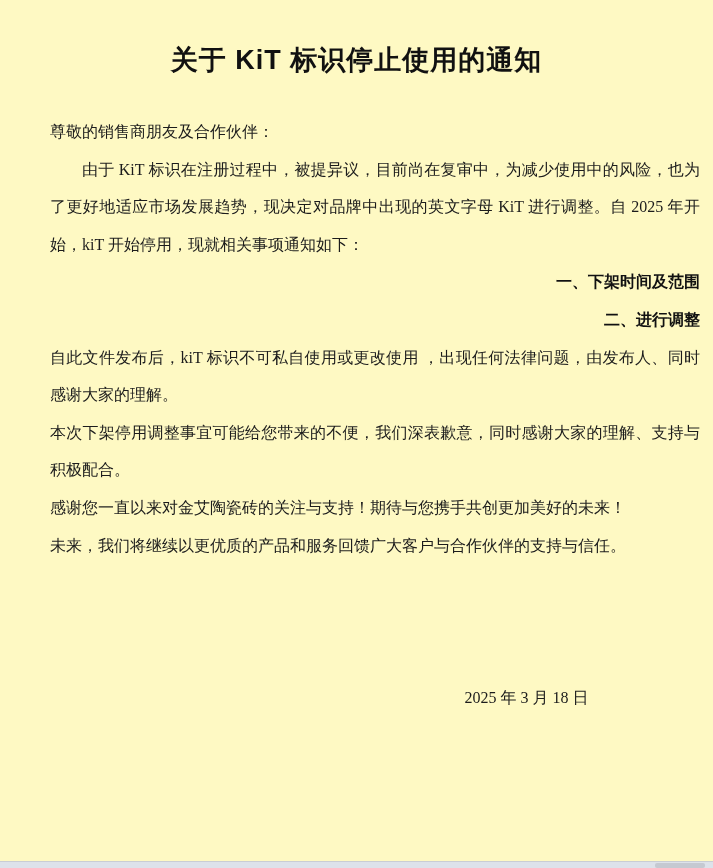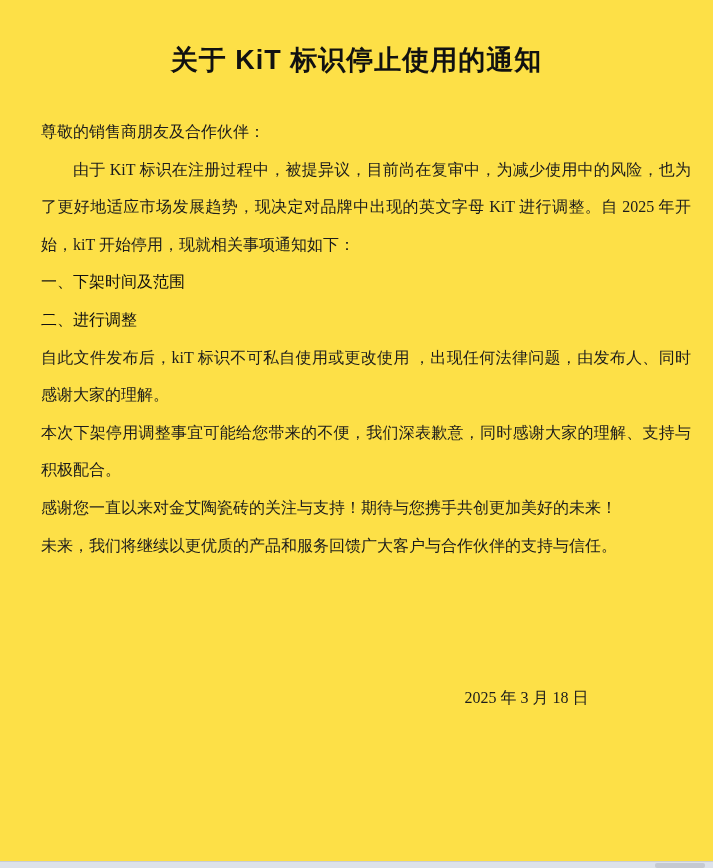--- a/index.html
+++ b/index.html
@@ -20,33 +20,33 @@
     top: 42px; left: 0; width: 100%;
     text-align: center;
     font-family: "Liberation Sans", "DejaVu Sans", sans-serif;
     font-size: 27px;
     font-weight: bold;
     letter-spacing: 1px;
     color: #111111;
   }
   .content {
     position: absolute;
-    top: 113px; left: 41px;
+    top: 113px; left: 50px;
     width: 650px;
     font-size: 16px;
     line-height: 37.6px;
     text-align: justify;
     color: #1c1c1c;
   }
   .content p { margin: 0; }
   .indent { text-indent: 2em; }
   .sec-heading {
-    font-weight: normal;
+    font-weight: bold;
     font-family: "Liberation Sans", "DejaVu Sans", sans-serif;
-    text-align: left;
+    text-align: right;
     color: #111111;
   }
   .signature {
     position: absolute;
     top: 679px; left: 340px; width: 373px;
     text-align: center;
     font-size: 16px;
     line-height: 37.6px;
     color: #1c1c1c;
   }
@@ -59,21 +59,21 @@
   .scroll-thumb {
     position: absolute;
     right: 8px; top: 1px;
     width: 50px; height: 5px;
     border-radius: 2px;
   }
 </style>
 </head>
 <body>
 
-<div class="page" style="background: #fde047;">
+<div class="page" style="background: #fef9c3;">
 
   <h1 class="doc-title">关于 KiT 标识停止使用的通知</h1>
 
   <div class="content">
     <p>尊敬的销售商朋友及合作伙伴：</p>
     <p class="indent">由于 KiT 标识在注册过程中，被提异议，目前尚在复审中，为减少使用中的风险，也为了更好地适应市场发展趋势，现决定对品牌中出现的英文字母 KiT 进行调整。自 2025 年开始，kiT 开始停用，现就相关事项通知如下：</p>
     <p class="sec-heading">一、下架时间及范围</p>
     <p class="sec-heading">二、进行调整</p>
     <p>自此文件发布后，kiT 标识不可私自使用或更改使用 ，出现任何法律问题，由发布人、同时感谢大家的理解。</p>
     <p>本次下架停用调整事宜可能给您带来的不便，我们深表歉意，同时感谢大家的理解、支持与积极配合。</p>

